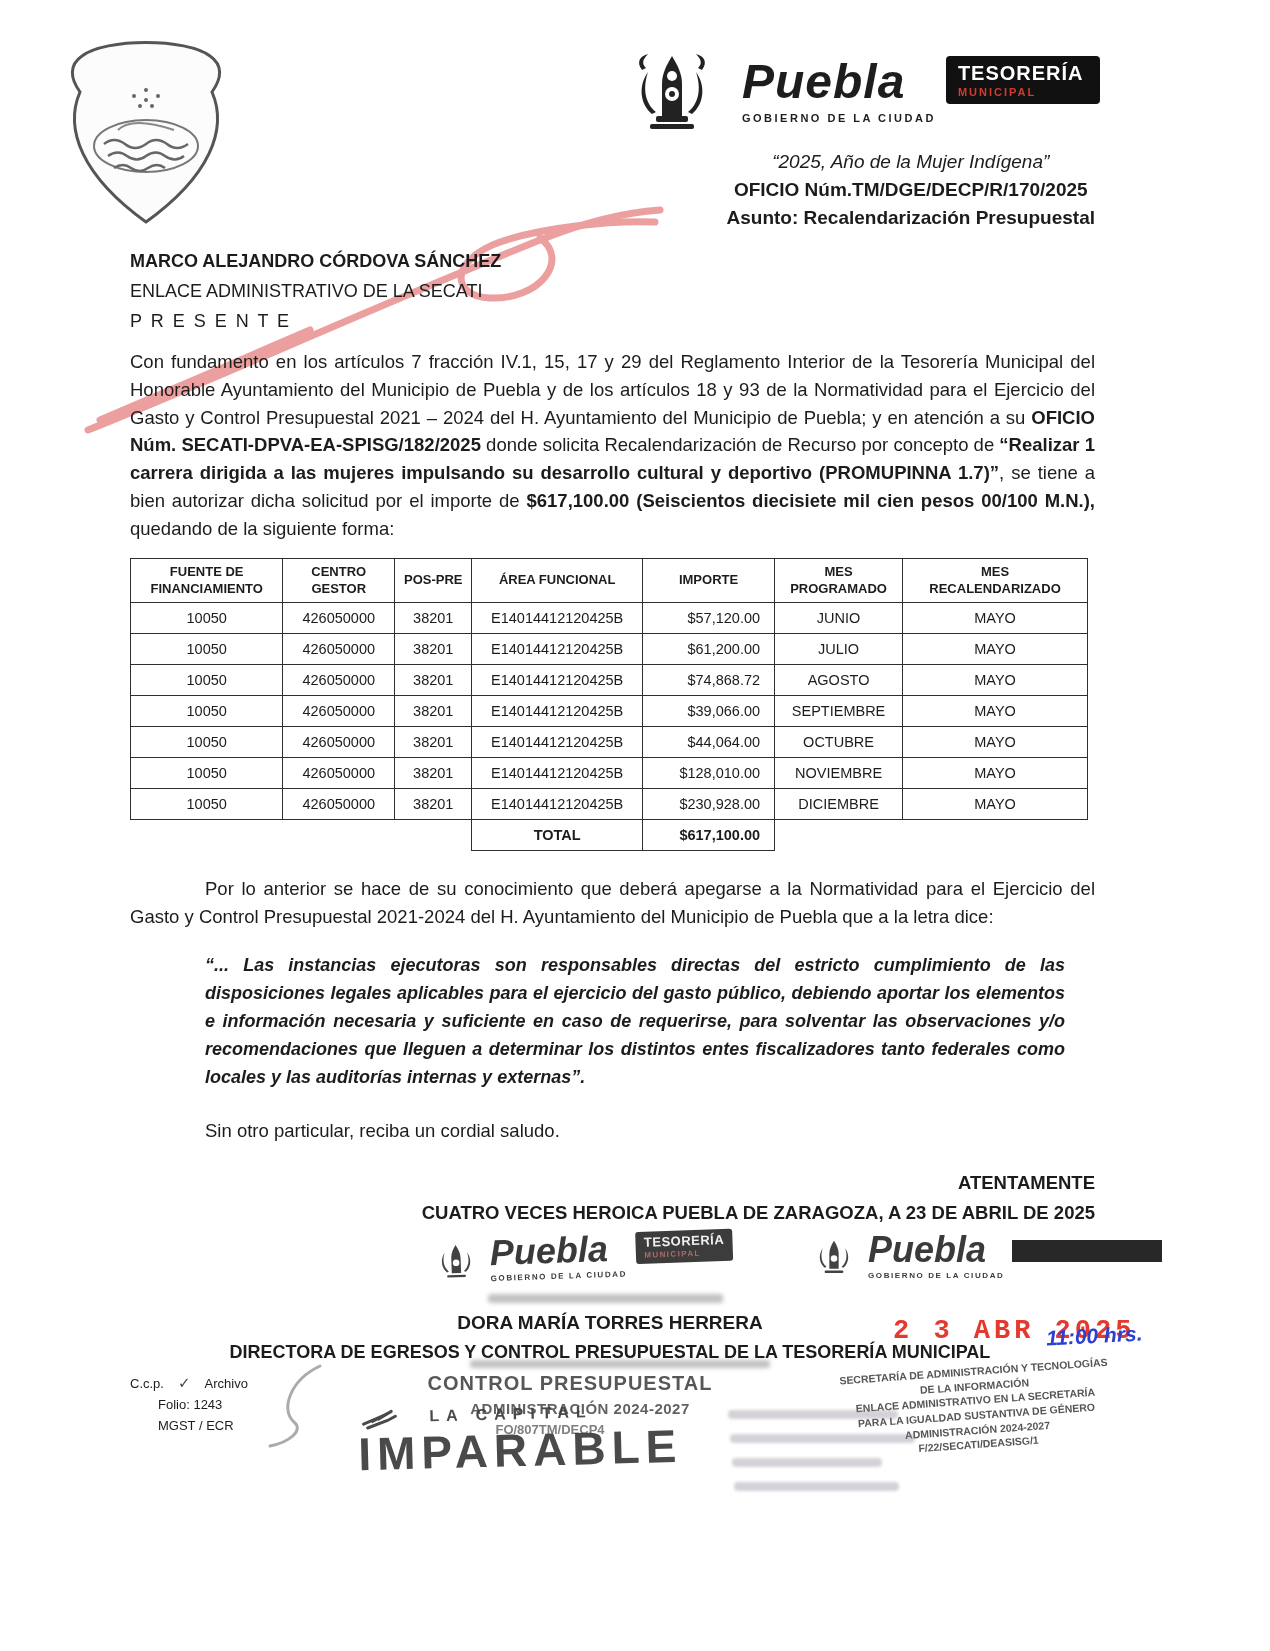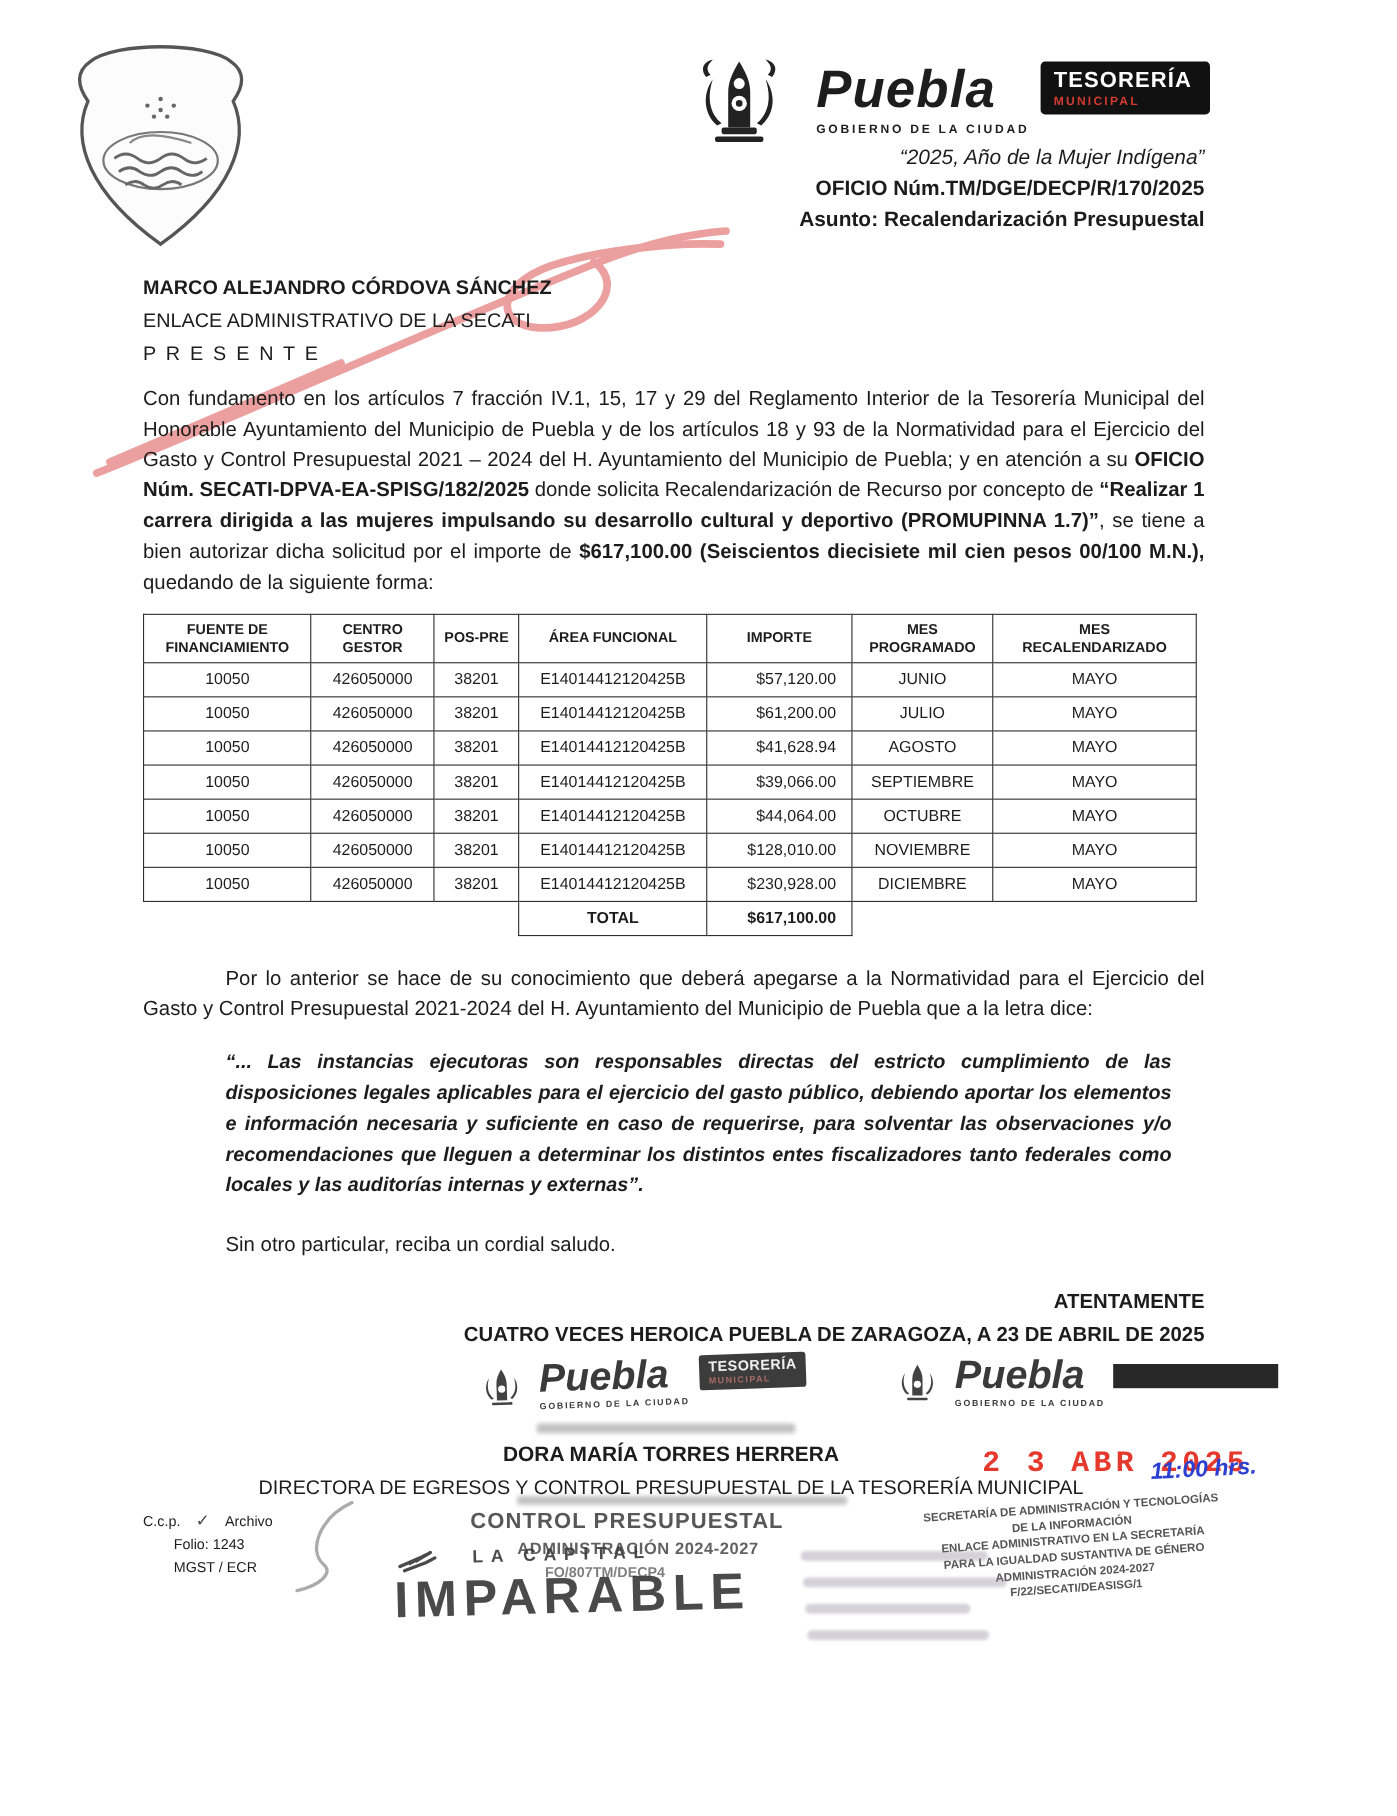--- a/index.html
+++ b/index.html
@@ -11,21 +11,21 @@
   
   .crest{position:absolute;left:60px;top:34px;width:172px;height:198px;}
   .logo-block{position:absolute;left:612px;top:50px;display:flex;align-items:flex-start;gap:10px;}
   .logo-icon{width:120px;height:86px;flex:0 0 auto;}
   .brand-wrap{display:flex;flex-direction:column;margin-top:8px;}
   .brand{font-size:48px;font-weight:bold;font-style:italic;letter-spacing:1px;color:#1d1d1d;line-height:1;}
   .brand-sub{font-size:11px;font-weight:bold;letter-spacing:2.5px;color:#1d1d1d;margin-top:6px;}
   .badge{background:#111;border-radius:4px;padding:7px 12px 6px;margin-top:6px;min-width:130px;}
   .badge-top{color:#fff;font-weight:bold;font-size:20px;letter-spacing:1px;line-height:1;}
   .badge-bottom{color:#d23b2f;font-weight:bold;font-size:11px;letter-spacing:2px;margin-top:3px;}
-  .head-lines{position:absolute;top:130px;right:175px;text-align:right;font-size:19px;line-height:28px;}
+  .head-lines{position:absolute;top:148px;right:175px;text-align:center;font-size:19px;line-height:28px;}
   .slogan{font-style:italic;}
   .oficio,.asunto{font-weight:bold;}
   
   .scribble{position:absolute;left:70px;top:180px;pointer-events:none;}
   
   .content{position:absolute;top:246px;left:130px;width:965px;}
   .addressee{font-size:18px;line-height:30px;}
   .addr-name{font-weight:bold;}
   .presente{letter-spacing:2px;}
   .para{font-size:18.5px;line-height:1.5;text-align:justify;margin:12px 0 0;}
@@ -54,21 +54,21 @@
   .s-icon{width:56px;height:52px;}
   .s-brand{font-size:36px;font-weight:bold;font-style:italic;line-height:1;color:#2a2a2a;}
   .s-sub{font-size:8px;font-weight:bold;letter-spacing:1.6px;color:#2a2a2a;margin-top:3px;}
   .s-badge{background:#2c2c2c;border-radius:3px;padding:4px 8px;margin-left:4px;margin-top:2px;}
   .s-badge .t{color:#efefef;font-weight:bold;font-size:13px;letter-spacing:.5px;line-height:1;}
   .s-badge .m{color:#c9574d;font-weight:bold;font-size:8px;letter-spacing:1.4px;margin-top:2px;}
   .redact{background:#161616;width:150px;height:22px;margin-top:8px;margin-left:2px;}
   .blurbar{position:absolute;background:#777;opacity:.45;filter:blur(2px);border-radius:3px;}
   .wide-center{position:absolute;left:0;width:1220px;text-align:center;}
   .sig-name{top:80px;font-weight:bold;font-size:19px;}
-  .sig-title{top:110px;font-weight:normal;font-size:18px;}
+  .sig-title{top:110px;font-weight:bold;font-size:18px;}
   .st-line1{top:140px;font-size:20px;font-weight:bold;color:#3a3a3a;letter-spacing:1px;opacity:.85;left:-40px;}
   .st-line2{top:168px;font-size:15px;font-weight:bold;color:#3a3a3a;letter-spacing:.5px;opacity:.8;left:-30px;}
   .st-line3{top:190px;font-size:13px;font-weight:bold;color:#4a4a4a;opacity:.7;left:-60px;}
   .red-date{position:absolute;left:893px;top:84px;color:#e5392e;font-weight:bold;font-size:27px;
             letter-spacing:4px;font-family:"Liberation Mono","DejaVu Sans Mono",monospace;}
   .blue-time{position:absolute;left:1046px;top:92px;color:#2b3fd0;font-size:21px;font-style:italic;
              transform:rotate(-3deg);font-weight:bold;}
   .right-stamp-text{position:absolute;left:815px;top:132px;width:322px;transform:rotate(-4deg);
                     font-size:10.5px;font-weight:bold;line-height:1.4;color:#555;text-align:center;}
   .faintline{position:absolute;background:#8a7d93;opacity:.35;filter:blur(1.5px);height:9px;border-radius:4px;}
@@ -189,21 +189,21 @@
             <td>E14014412120425B</td>
             <td class="imp">$61,200.00</td>
             <td>JULIO</td>
             <td>MAYO</td>
         </tr>
         <tr>
           <td>10050</td>
             <td>426050000</td>
             <td>38201</td>
             <td>E14014412120425B</td>
-            <td class="imp">$41,628.94</td>
+            <td class="imp">$74,868.72</td>
             <td>AGOSTO</td>
             <td>MAYO</td>
         </tr>
         <tr>
           <td>10050</td>
             <td>426050000</td>
             <td>38201</td>
             <td>E14014412120425B</td>
             <td class="imp">$39,066.00</td>
             <td>SEPTIEMBRE</td>

